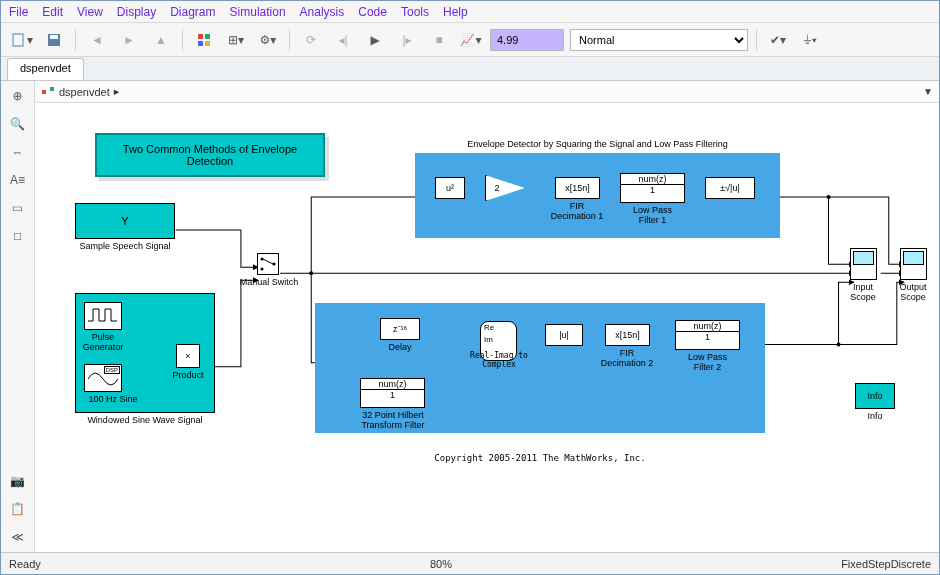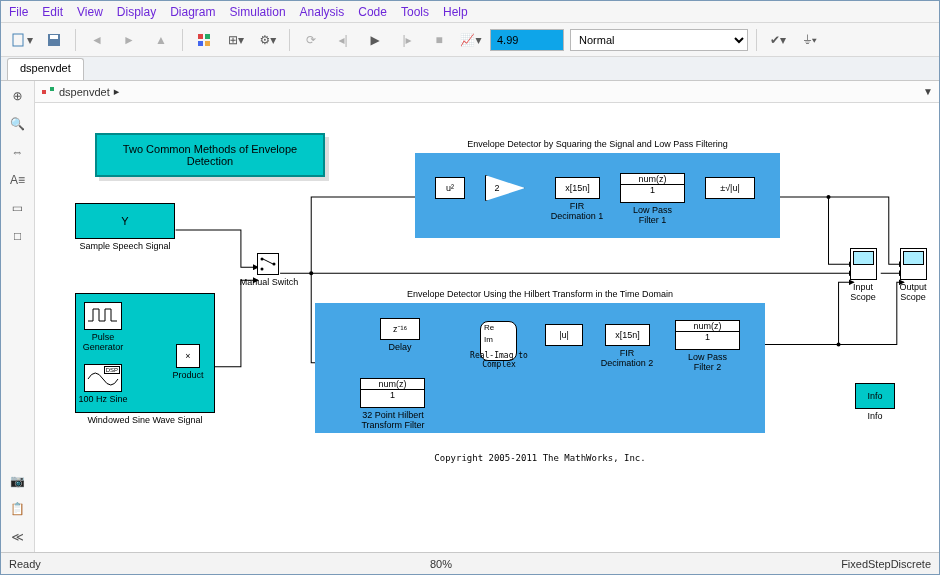--- a/index.html
+++ b/index.html
@@ -9,21 +9,21 @@
 .titlebar .app-icon { width: 16px; height: 16px; margin-right: 6px; }
 .titlebar .title { font-size: 12px; color: #333; flex: 1; }
 .win-btns { display: flex; gap: 4px; }
 .win-btn { width: 28px; height: 18px; border: 1px solid #8fa9c3; border-radius: 3px; background: linear-gradient(#fdfdfd,#e3edf6); font-size: 10px; display: flex; align-items: center; justify-content: center; color: #3a5a78; cursor: pointer; }
 .menubar { height: 22px; display: flex; align-items: center; padding: 0 8px; gap: 14px; background: #f6f6f6; border-bottom: 1px solid #d8d8d8; }
 .menubar span { font-size: 12px; color: #6d28d9; cursor: pointer; }
 .toolbar { height: 34px; display: flex; align-items: center; padding: 0 8px; gap: 6px; background: #f6f6f6; border-bottom: 1px solid #d8d8d8; }
 .tb-btn { width: 26px; height: 26px; border: 1px solid transparent; border-radius: 3px; background: transparent; display:flex; align-items:center; justify-content:center; color:#5a5a5a; font-size:12px; cursor:pointer; }
 .tb-btn.disabled { opacity: 0.45; }
 .tb-sep { width:1px; height:22px; background:#d0d0d0; margin:0 2px; }
-.tb-field { height: 22px; border: 1px solid #b8b8b8; background: #0ea5e9; font-size: 11px; padding: 0 6px; }
+.tb-field { height: 22px; border: 1px solid #b8b8b8; background: #c4b5fd; font-size: 11px; padding: 0 6px; }
 .tb-select { height: 22px; border: 1px solid #b8b8b8; background: #fff; font-size: 11px; padding: 0 4px; }
 .tab-strip { height: 24px; background:#eef1f4; border-bottom:1px solid #c8c8c8; padding-left:6px; display:flex; align-items:flex-end; }
 .tab { height:22px; border:1px solid #c0c0c0; border-bottom:none; background:#fff; font-size:11px; padding:3px 12px; border-radius:3px 3px 0 0; }
 .body-row { flex:1; display:flex; min-height:0; }
 .palette { width: 34px; background:#f6f6f6; border-right:1px solid #d8d8d8; display:flex; flex-direction:column; align-items:center; padding:4px 0; gap:6px; }
 .palette .p-btn { width:22px; height:22px; display:flex; align-items:center; justify-content:center; font-size:12px; color:#555; cursor:pointer; }
 .palette .p-spacer { flex:1; }
 .canvas-wrap { flex:1; display:flex; flex-direction:column; }
 .canvas-crumb { height:22px; border-bottom:1px solid #d8d8d8; display:flex; align-items:center; padding:0 6px; font-size:11px; color:#333; background:#fbfbfb; }
 .canvas-crumb .dd { margin-left:auto; font-size:10px; color:#444; cursor:pointer; }
@@ -196,21 +196,21 @@
                 <polyline points="3,18 8,18 8,6 14,6 14,18 20,18 20,6 26,6 26,18 32,18" fill="none" stroke="#000"></polyline>
               </svg></div>
           <div class="lbl" style="left:4px; top:38px; width:46px; white-space:pre-line;">Pulse
 Generator</div>
           <div class="blk white" style="left:8px; top:70px; width:38px; height:28px;">
             <div style="font-size:6px;border:1px solid #000;padding:0 1px;position:absolute;right:1px;top:1px">DSP</div>
             <svg width="36" height="24">
                 <path d="M3 14 Q10 2 18 14 T33 14" fill="none" stroke="#000"></path>
               </svg>
           </div>
-          <div class="lbl" style="left:2px; top:100px; width:50px;">100 Hz Sine</div>
+          <div class="lbl" style="left:12px; top:100px; width:50px;">100 Hz Sine</div>
           <div class="blk white" style="left:100px; top:50px; width:24px; height:24px; line-height:22px;">×</div>
           <div class="lbl" style="left:92px; top:76px; width:40px;">Product</div>
         </div>
         <div class="lbl" style="left:40px; top:312px; width:140px;">Windowed Sine Wave Signal</div>
 
         <div class="blk white" style="left:222px; top:150px; width:22px; height:22px;"><svg width="20" height="20">
               <circle cx="4" cy="5" r="1.5" fill="#000"></circle>
               <circle cx="4" cy="15" r="1.5" fill="#000"></circle>
               <circle cx="16" cy="10" r="1.5" fill="#000"></circle>
               <line x1="5" y1="5" x2="15" y2="10" stroke="#000"></line>
@@ -226,21 +226,20 @@
 Decimation 1</div>
         <div class="blk white" style="left:585px; top:70px; width:65px; height:30px;">
           <div style="border-bottom:1px solid #000;font-size:9px;">num(z)</div>
           <div style="font-size:9px">1</div>
         </div>
         <div class="lbl" style="left:585px; top:102px; width:65px; white-space:pre-line;">Low Pass
 Filter 1</div>
         <div class="blk white" style="left:670px; top:74px; width:50px; height:22px; line-height:20px;">±√|u|</div>
 
         <div class="subsystem" style="left:280px; top:200px; width:450px; height:130px;"></div>
-        <div class="lbl" style="left:280px; top:186px; width:450px;">Envelope Detector Using the Hilbert Transform in the Time Domain</div>
         <div class="blk white" style="left:345px; top:215px; width:40px; height:22px; line-height:20px;">z⁻¹⁶</div>
         <div class="lbl" style="left:345px; top:239px; width:40px;">Delay</div>
         <div class="blk white" style="left:325px; top:275px; width:65px; height:30px;">
           <div style="border-bottom:1px solid #000;font-size:9px;">num(z)</div>
           <div style="font-size:9px">1</div>
         </div>
         <div class="lbl" style="left:318px; top:307px; width:80px; white-space:pre-line;">32 Point Hilbert
 Transform Filter</div>
         <div class="blk white" style="left:445px; top:218px; width:37px; height:40px; white-space:pre-line; font-size:8px; line-height:12px; text-align:left; padding-left:3px;border-radius:8px;">Re
 Im</div>

